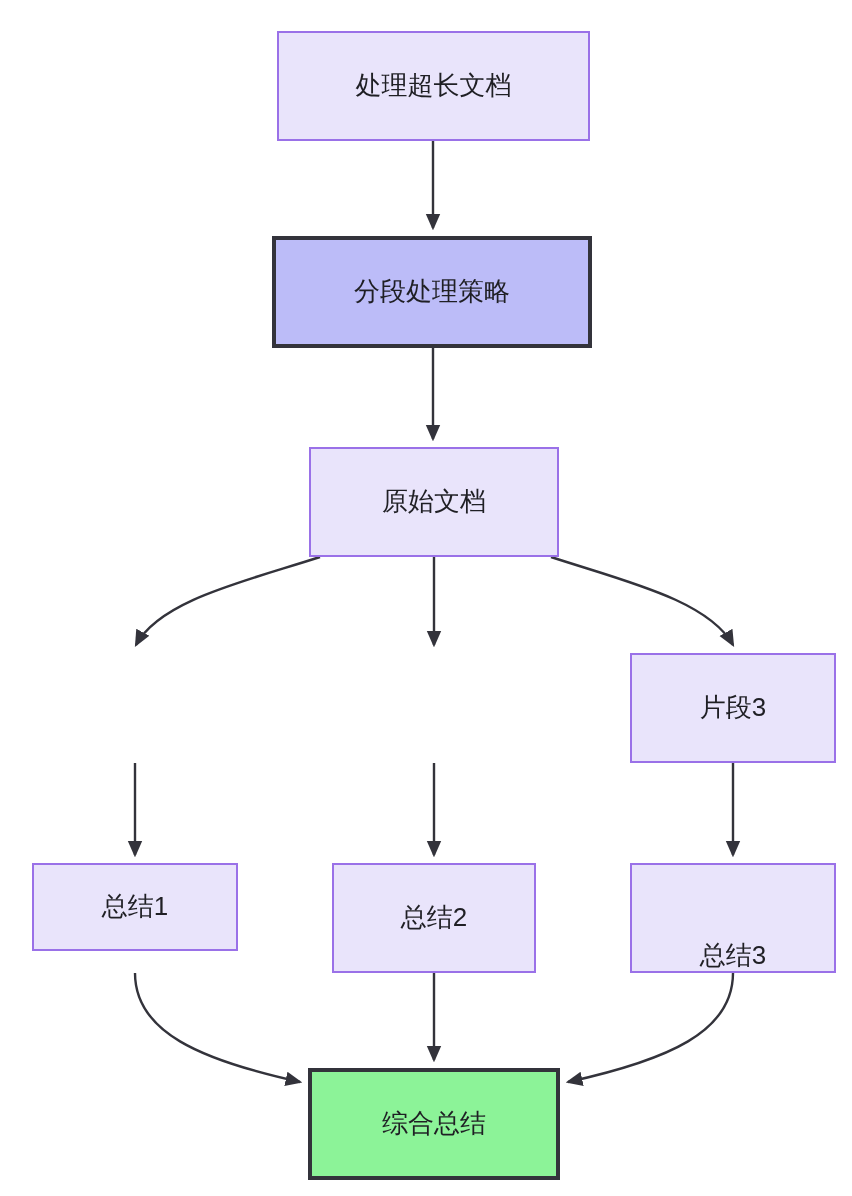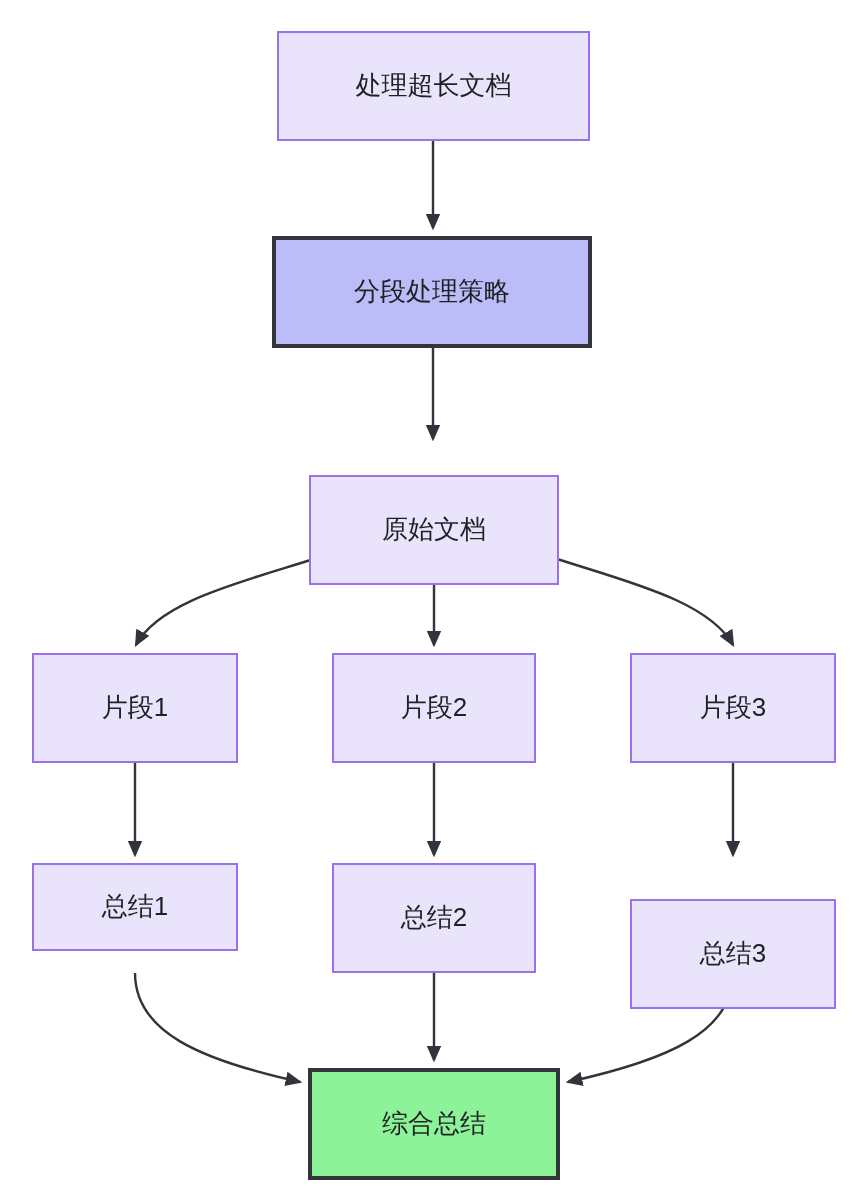--- a/index.html
+++ b/index.html
@@ -46,27 +46,27 @@
     border: 4px solid #33333b;
     font-size: 26px;
   }
   .node-success {
     background: #8cf398;
     border: 4px solid #33333b;
     font-size: 26px;
   }
   .n-root   { left: 277px; top: 31px;   width: 313px; height: 110px; }
   .n-strat  { left: 272px; top: 236px;  width: 320px; height: 112px; }
-  .n-doc    { left: 309px; top: 447px;  width: 250px; height: 110px; margin-top: 28px; }
+  .n-doc    { left: 309px; top: 447px;  width: 250px; height: 110px; }
   .n-frag1  { left: 32px;  top: 653px;  width: 206px; height: 110px; }
   .n-frag2  { left: 332px; top: 653px;  width: 204px; height: 110px; }
   .n-frag3  { left: 630px; top: 653px;  width: 206px; height: 110px; justify-content: center; }
   .n-sum1   { left: 32px;  top: 863px;  width: 206px; height: 88px; }
   .n-sum2   { left: 332px; top: 863px;  width: 204px; height: 110px; align-items: center; }
-  .n-sum3   { left: 630px; top: 899px;  width: 206px; height: 110px; }
+  .n-sum3   { left: 630px; top: 863px;  width: 206px; height: 110px; align-items: flex-end; }
   .n-final  { left: 308px; top: 1068px; width: 252px; height: 112px; text-align: center; }
 </style>
 </head>
 <body>
 
 <div id="canvas">
 
   <svg id="edges" viewBox="0 0 852 1196" xmlns="http://www.w3.org/2000/svg">
     <defs>
       <marker id="arrow" viewBox="0 0 10 10" refX="8.6" refY="5" markerWidth="7" markerHeight="7" orient="auto-start-reverse">
@@ -104,27 +104,21 @@
   </div>
 
   <div class="node node-normal n-root">
     <span>处理超长文档</span>
   </div>
 
   <div class="node node-normal n-doc">
     <span>原始文档</span>
   </div>
 
-  <div class="node node-normal n-frag1">
-    <span>片段1</span>
-  </div>
 
-  <div class="node node-normal n-frag2">
-    <span>片段2</span>
-  </div>
 
   <div class="node node-normal n-frag3">
     <span>片段3</span>
   </div>
 
   <div class="node node-normal n-sum1">
     <span>总结1</span>
   </div>
 
   <div class="node node-normal n-sum2">

